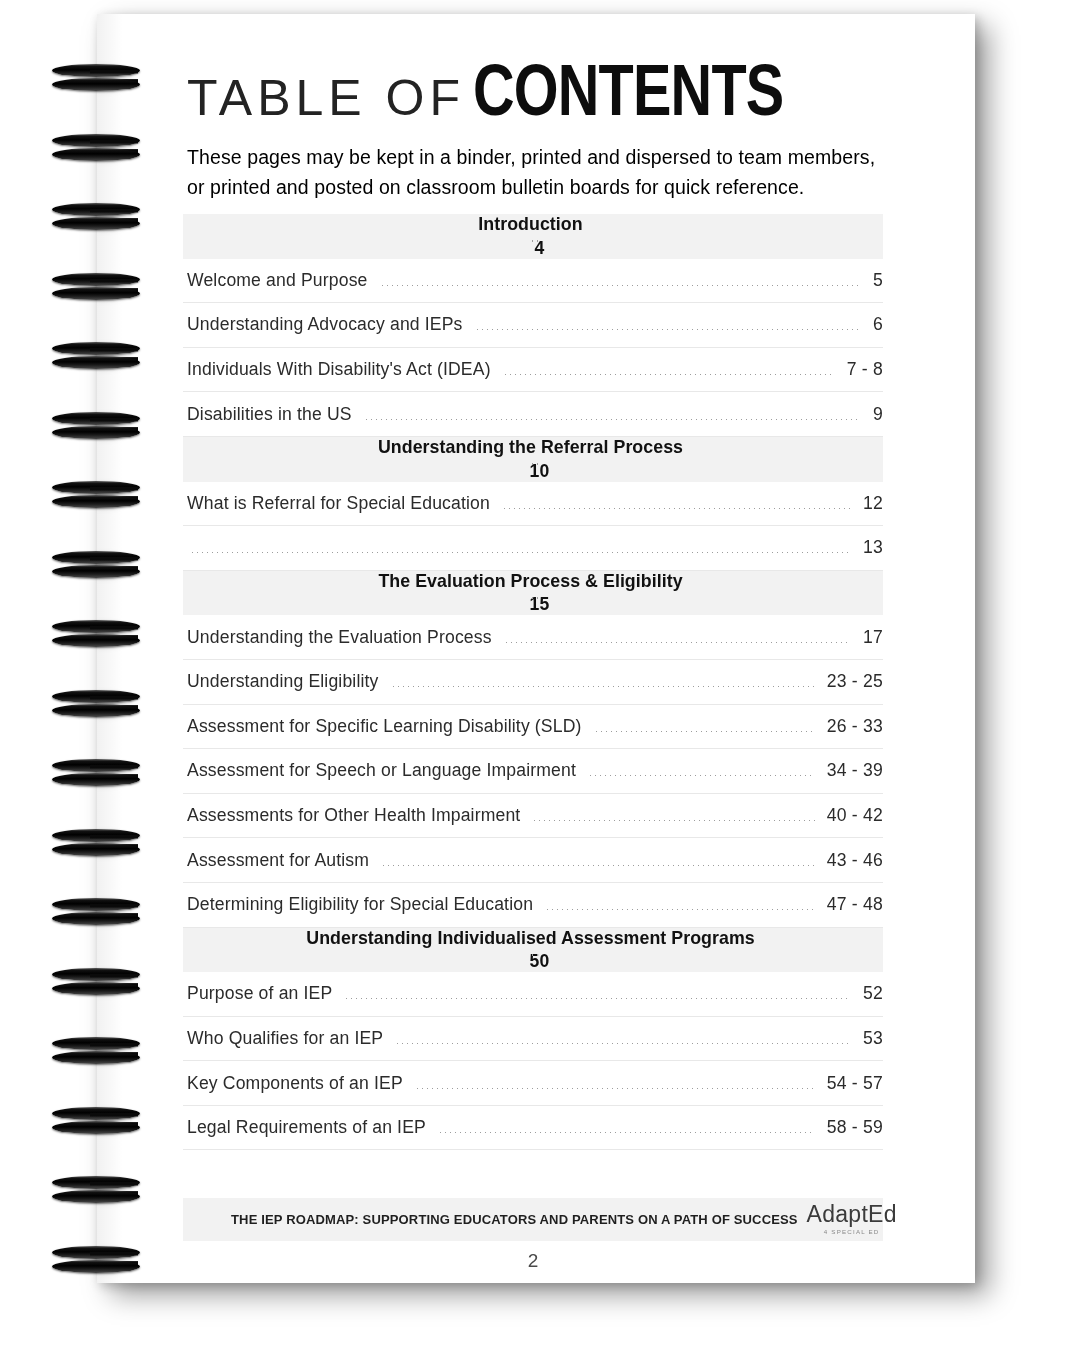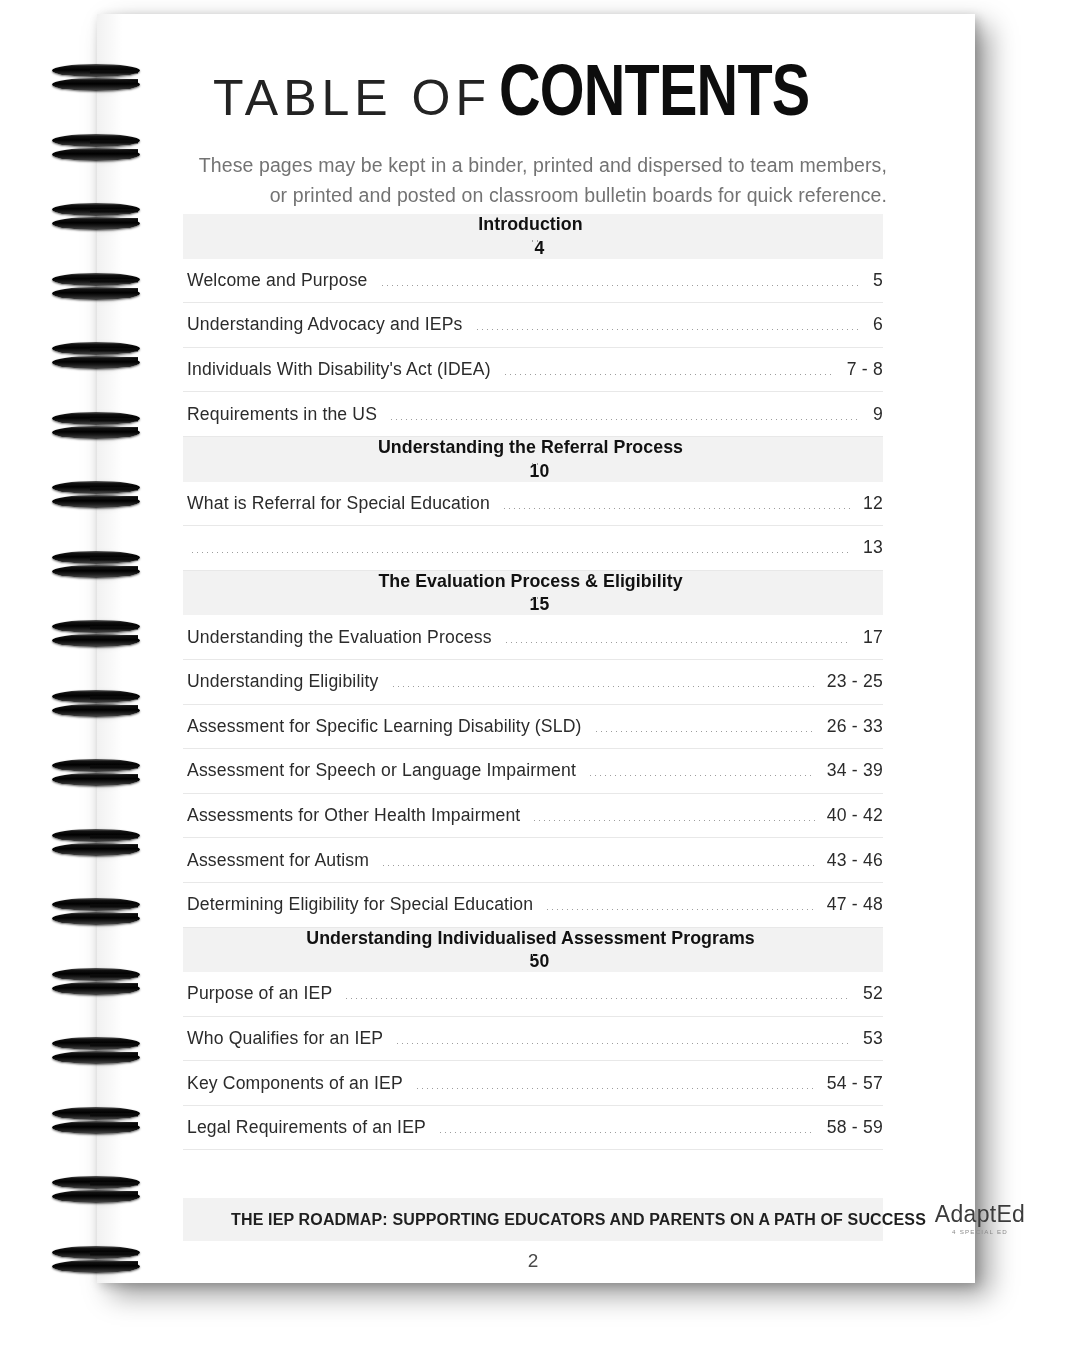--- a/index.html
+++ b/index.html
@@ -88,21 +88,21 @@
     background: radial-gradient(ellipse at 20% 50%, rgba(0,0,0,0.22), rgba(0,0,0,0) 70%);
     filter: blur(2px);
   }
 
   
   #toc-header {
     position: absolute;
     left: 90px;
     top: 40px;
     width: 700px;
-    text-align: right;
+    text-align: left;
   }
   #toc-title {
     white-space: nowrap;
     line-height: 1;
     color: #1a1a1a;
   }
   #toc-title .light {
     font-family: "Liberation Sans", sans-serif;
     font-weight: 300;
     font-size: 50px;
@@ -116,24 +116,24 @@
     font-size: 72px;
     letter-spacing: -1px;
     color: #0d0d0d;
     transform: scaleX(0.80);
     transform-origin: left bottom;
     display: inline-block;
     margin-left: 8px;
     vertical-align: baseline;
   }
   #toc-subtitle {
-    margin-top: 24px;
+    margin-top: 16px;
     font-size: 19.5px;
     line-height: 1.55;
-    color: #737373;
+    color: #000000;
     font-weight: 400;
     letter-spacing: 0.1px;
   }
 
   
   #toc-list {
     position: absolute;
     left: 86px;
     top: 200px;
     width: 700px;
@@ -202,21 +202,21 @@
     top: 1184px;
     width: 700px;
     height: 43px;
     background: #f2f2f2;
     display: flex;
     align-items: center;
   }
   #footer-text {
     flex: 1 1 auto;
     text-align: center;
-    font-size: 16px;
+    font-size: 13px;
     font-weight: 600;
     letter-spacing: 0.15px;
     color: #1f1f1f;
     padding-left: 48px;
     white-space: nowrap;
   }
   #brand-logo {
     flex: 0 0 auto;
     width: 108px;
     text-align: center;
@@ -388,21 +388,21 @@
         <span class="toc-label">Understanding Advocacy and IEPs</span>
         <span class="toc-leader"></span>
         <span class="toc-page">6</span>
       </div>
       <div class="toc-row sub">
         <span class="toc-label">Individuals With Disability's Act (IDEA)</span>
         <span class="toc-leader"></span>
         <span class="toc-page">7 - 8</span>
       </div>
       <div class="toc-row sub">
-        <span class="toc-label">Requirements in the US</span>
+        <span class="toc-label">Disabilities in the US</span>
         <span class="toc-leader"></span>
         <span class="toc-page">9</span>
       </div>
       <div class="toc-row section">
         <span class="toc-label">Understanding the Referral Process</span>
         <span class="toc-leader"></span>
         <span class="toc-page">10</span>
       </div>
       <div class="toc-row sub">
         <span class="toc-label">What is Referral for Special Education</span>

